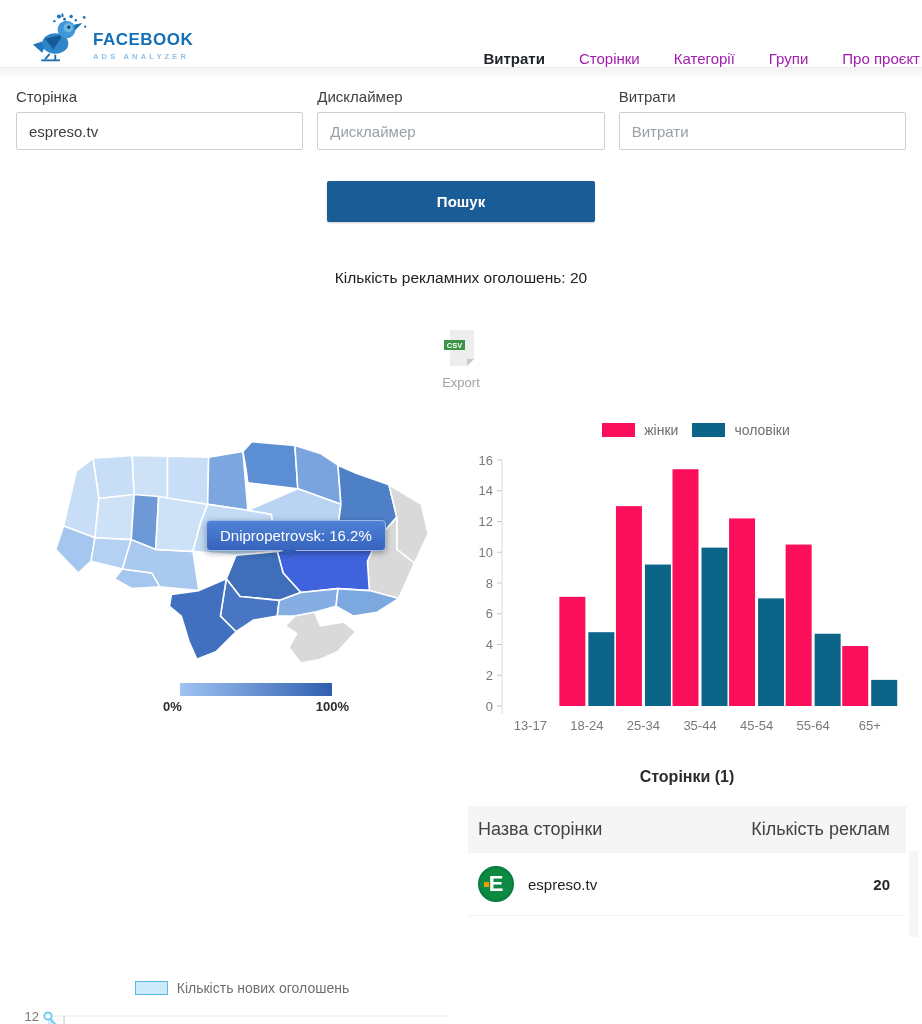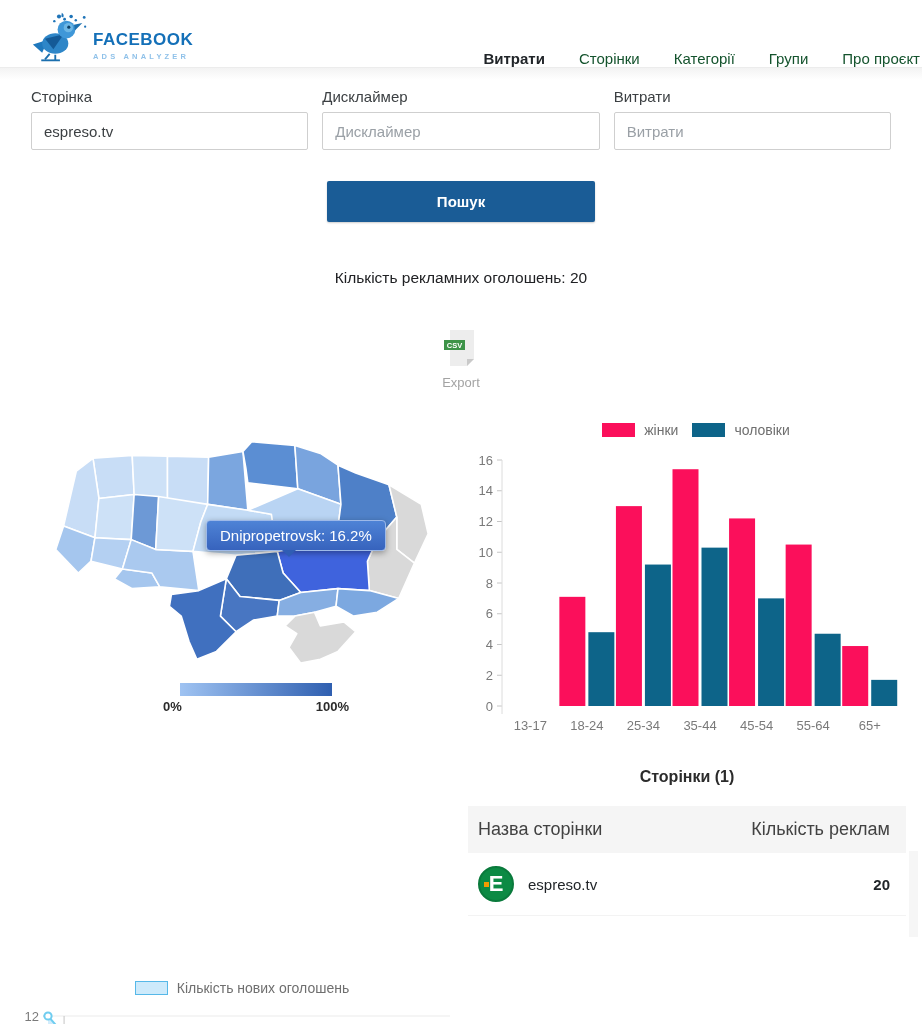--- a/index.html
+++ b/index.html
@@ -15,28 +15,28 @@
   header {
     height: 68px; display: flex; align-items: flex-end;
     justify-content: space-between; padding: 0 0 0 31px;
     background: #fff; border-bottom: 1px solid #ececec;
   }
   .logo { display: flex; align-items: flex-end; gap: 6px; }
   .logo-text { padding-bottom: 6px; }
   .logo-title { font-size: 17px; font-weight: 800; letter-spacing: .5px; color: #1470b8; }
   .logo-sub { font-size: 7.5px; font-weight: 700; letter-spacing: 3.2px; color: #8fc1e9; margin-top: 2px; }
   nav { display: flex; align-items: center; gap: 34px; padding-right: 2px; }
-  .nav-item { font-size: 15px; color: #14532d; cursor: pointer; white-space: nowrap; }
+  .nav-item { font-size: 15px; color: #a21caf; cursor: pointer; white-space: nowrap; }
   .nav-item.active { color: #212529; font-weight: 700; }
   .top-shade { height: 12px; background: linear-gradient(#f3f3f3, #ffffff); }
 
   
   .filters {
     display: grid; grid-template-columns: repeat(3, 1fr);
-    column-gap: 14px; padding: 0 31px; margin-top: 8px;
+    column-gap: 14px; padding: 0 16px; margin-top: 8px;
   }
   .field label { display: block; font-size: 15px; font-weight: 500; color: #3c4043; margin-bottom: 7px; }
   .field input {
     width: 100%; height: 38px; border: 1px solid #cfcfcf; border-radius: 2px;
     padding: 0 12px; font-size: 15px; color: #3c4043; outline: none;
     font-family: "Liberation Sans", sans-serif;
   }
   .field input::placeholder { color: #9aa0a6; }
   .search-row { display: grid; grid-template-columns: repeat(3, 1fr); column-gap: 26px; padding: 0 34px; margin-top: 31px; }
   .search-btn {

